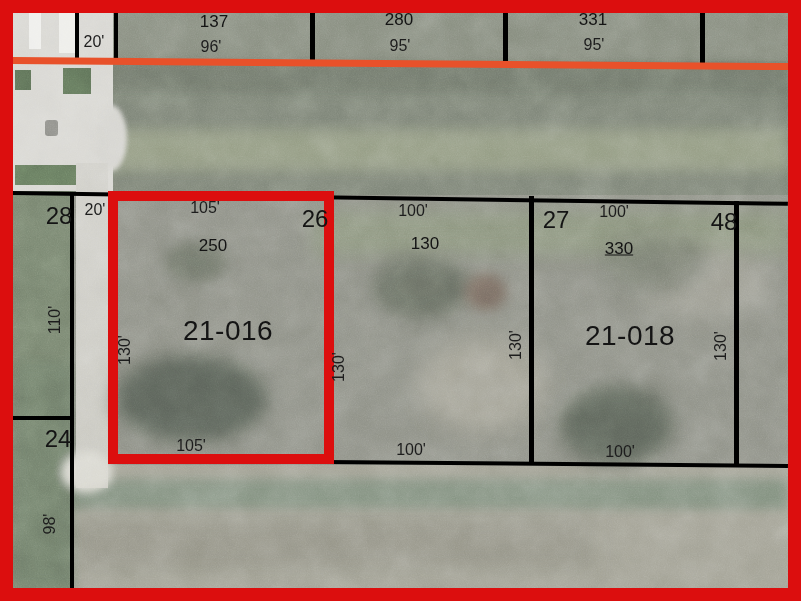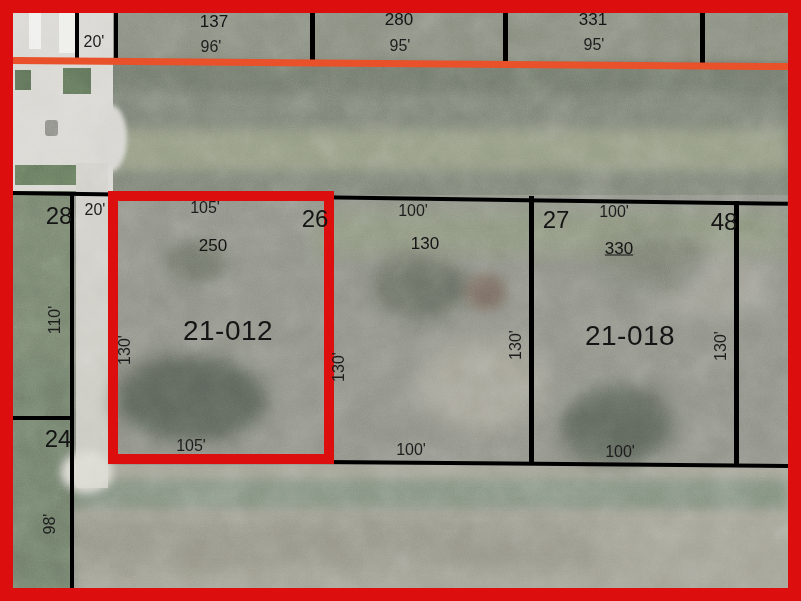--- a/index.html
+++ b/index.html
@@ -135,21 +135,21 @@
 
   <span class="lbl lot" style="left:59px;top:216px;">28</span>
   <span class="lbl dim" style="left:95px;top:210px;">20'</span>
   <span class="lbl dim vr" style="left:55px;top:320px;">110'</span>
   <span class="lbl lot" style="left:58px;top:439px;">24</span>
   <span class="lbl dim vr" style="left:50px;top:524px;">98'</span>
 
   <span class="lbl dim" style="left:205px;top:208px;">105'</span>
   <span class="lbl lot" style="left:315px;top:219px;">26</span>
   <span class="lbl addr" style="left:213px;top:245px;">250</span>
-  <span class="lbl pid" style="left:228px;top:331px;">21-012</span>
+  <span class="lbl pid" style="left:228px;top:331px;">21-016</span>
   <span class="lbl dim vr" style="left:125px;top:350px;">130'</span>
   <span class="lbl dim vr" style="left:339px;top:367px;">130'</span>
   <span class="lbl dim" style="left:191px;top:446px;">105'</span>
 
   <span class="lbl dim" style="left:413px;top:211px;">100'</span>
   <span class="lbl lot" style="left:520px;top:220px;margin-left:36px;">27</span>
   <span class="lbl addr" style="left:425px;top:243px;">130</span>
   <span class="lbl dim vr" style="left:516px;top:345px;">130'</span>
   <span class="lbl dim" style="left:411px;top:450px;">100'</span>
 

